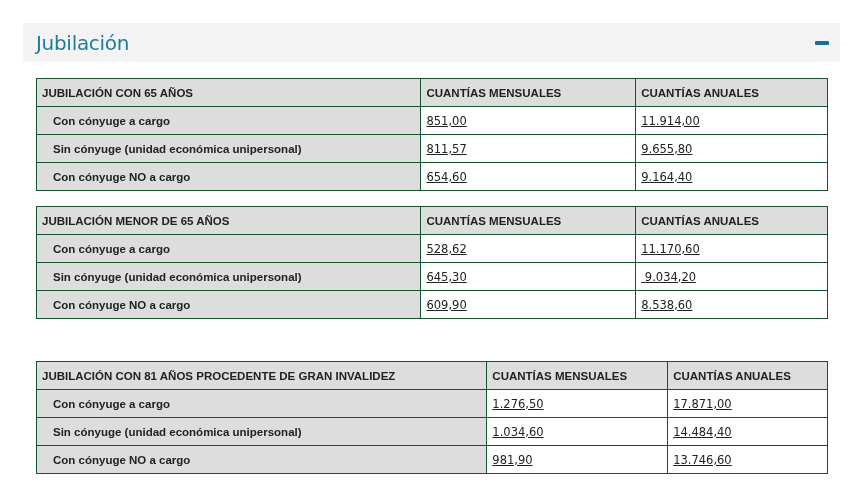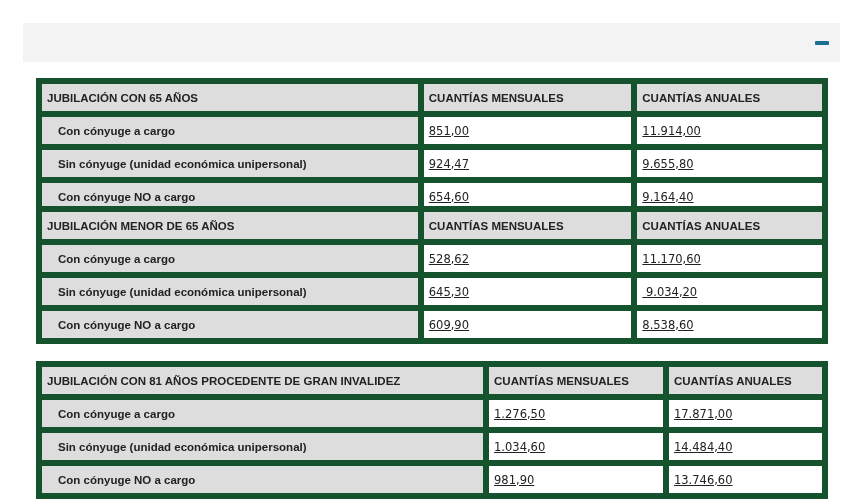--- a/index.html
+++ b/index.html
@@ -15,33 +15,34 @@
     .collapse-btn {
       position: absolute; left: 791px; top: 16px; width: 16px; height: 7px; cursor: pointer;
       display: flex; align-items: center; justify-content: center;
     }
     .collapse-btn .bar { width: 14px; height: 4px; background: #1a6f92; border-radius: 1px; }
     table.pt {
       position: absolute; left: 36px; border-collapse: collapse; width: 792px;
       font-size: 11.5px; color: #222;
     }
     table.pt td, table.pt th {
-      border: 6px solid #14532d; height: 27px; padding: 0 0 0 5px; text-align: left; vertical-align: middle;
+      border: 1px solid #14532d; height: 27px; padding: 0 0 0 5px; text-align: left; vertical-align: middle;
     }
     table.pt th { background: #dddddd; font-weight: bold; }
     table.pt td.lbl { background: #dddddd; font-weight: bold; padding-left: 16px; }
     table.pt td.val { background: #ffffff; font-family: "DejaVu Sans", sans-serif; font-size: 11.5px; text-decoration: underline; }
     #t1 { top: 78px; }
     #t2 { top: 206px; }
     #t3 { top: 361px; }
   </style>
 </head>
 <body>
 
 <div class="header-bar">
+  <div class="header-title">Jubilación</div>
   <div class="collapse-btn">
     <span class="bar"></span>
   </div>
 </div>
 
 <table class="pt" id="t1">
   <colgroup>
       <col style="width:385px">
       <col style="width:215px">
       <col style="width:192px">
@@ -52,21 +53,21 @@
     <th>CUANTÍAS MENSUALES</th>
     <th>CUANTÍAS ANUALES</th>
   </tr>
   <tr>
     <td class="lbl">Con cónyuge a cargo</td>
     <td class="val">851,00</td>
     <td class="val">11.914,00</td>
   </tr>
   <tr>
     <td class="lbl">Sin cónyuge (unidad económica unipersonal)</td>
-    <td class="val">924,47</td>
+    <td class="val">811,57</td>
     <td class="val">9.655,80</td>
   </tr>
   <tr>
     <td class="lbl">Con cónyuge NO a cargo</td>
     <td class="val">654,60</td>
     <td class="val">9.164,40</td>
   </tr>
 </tbody>
   </table>
 

